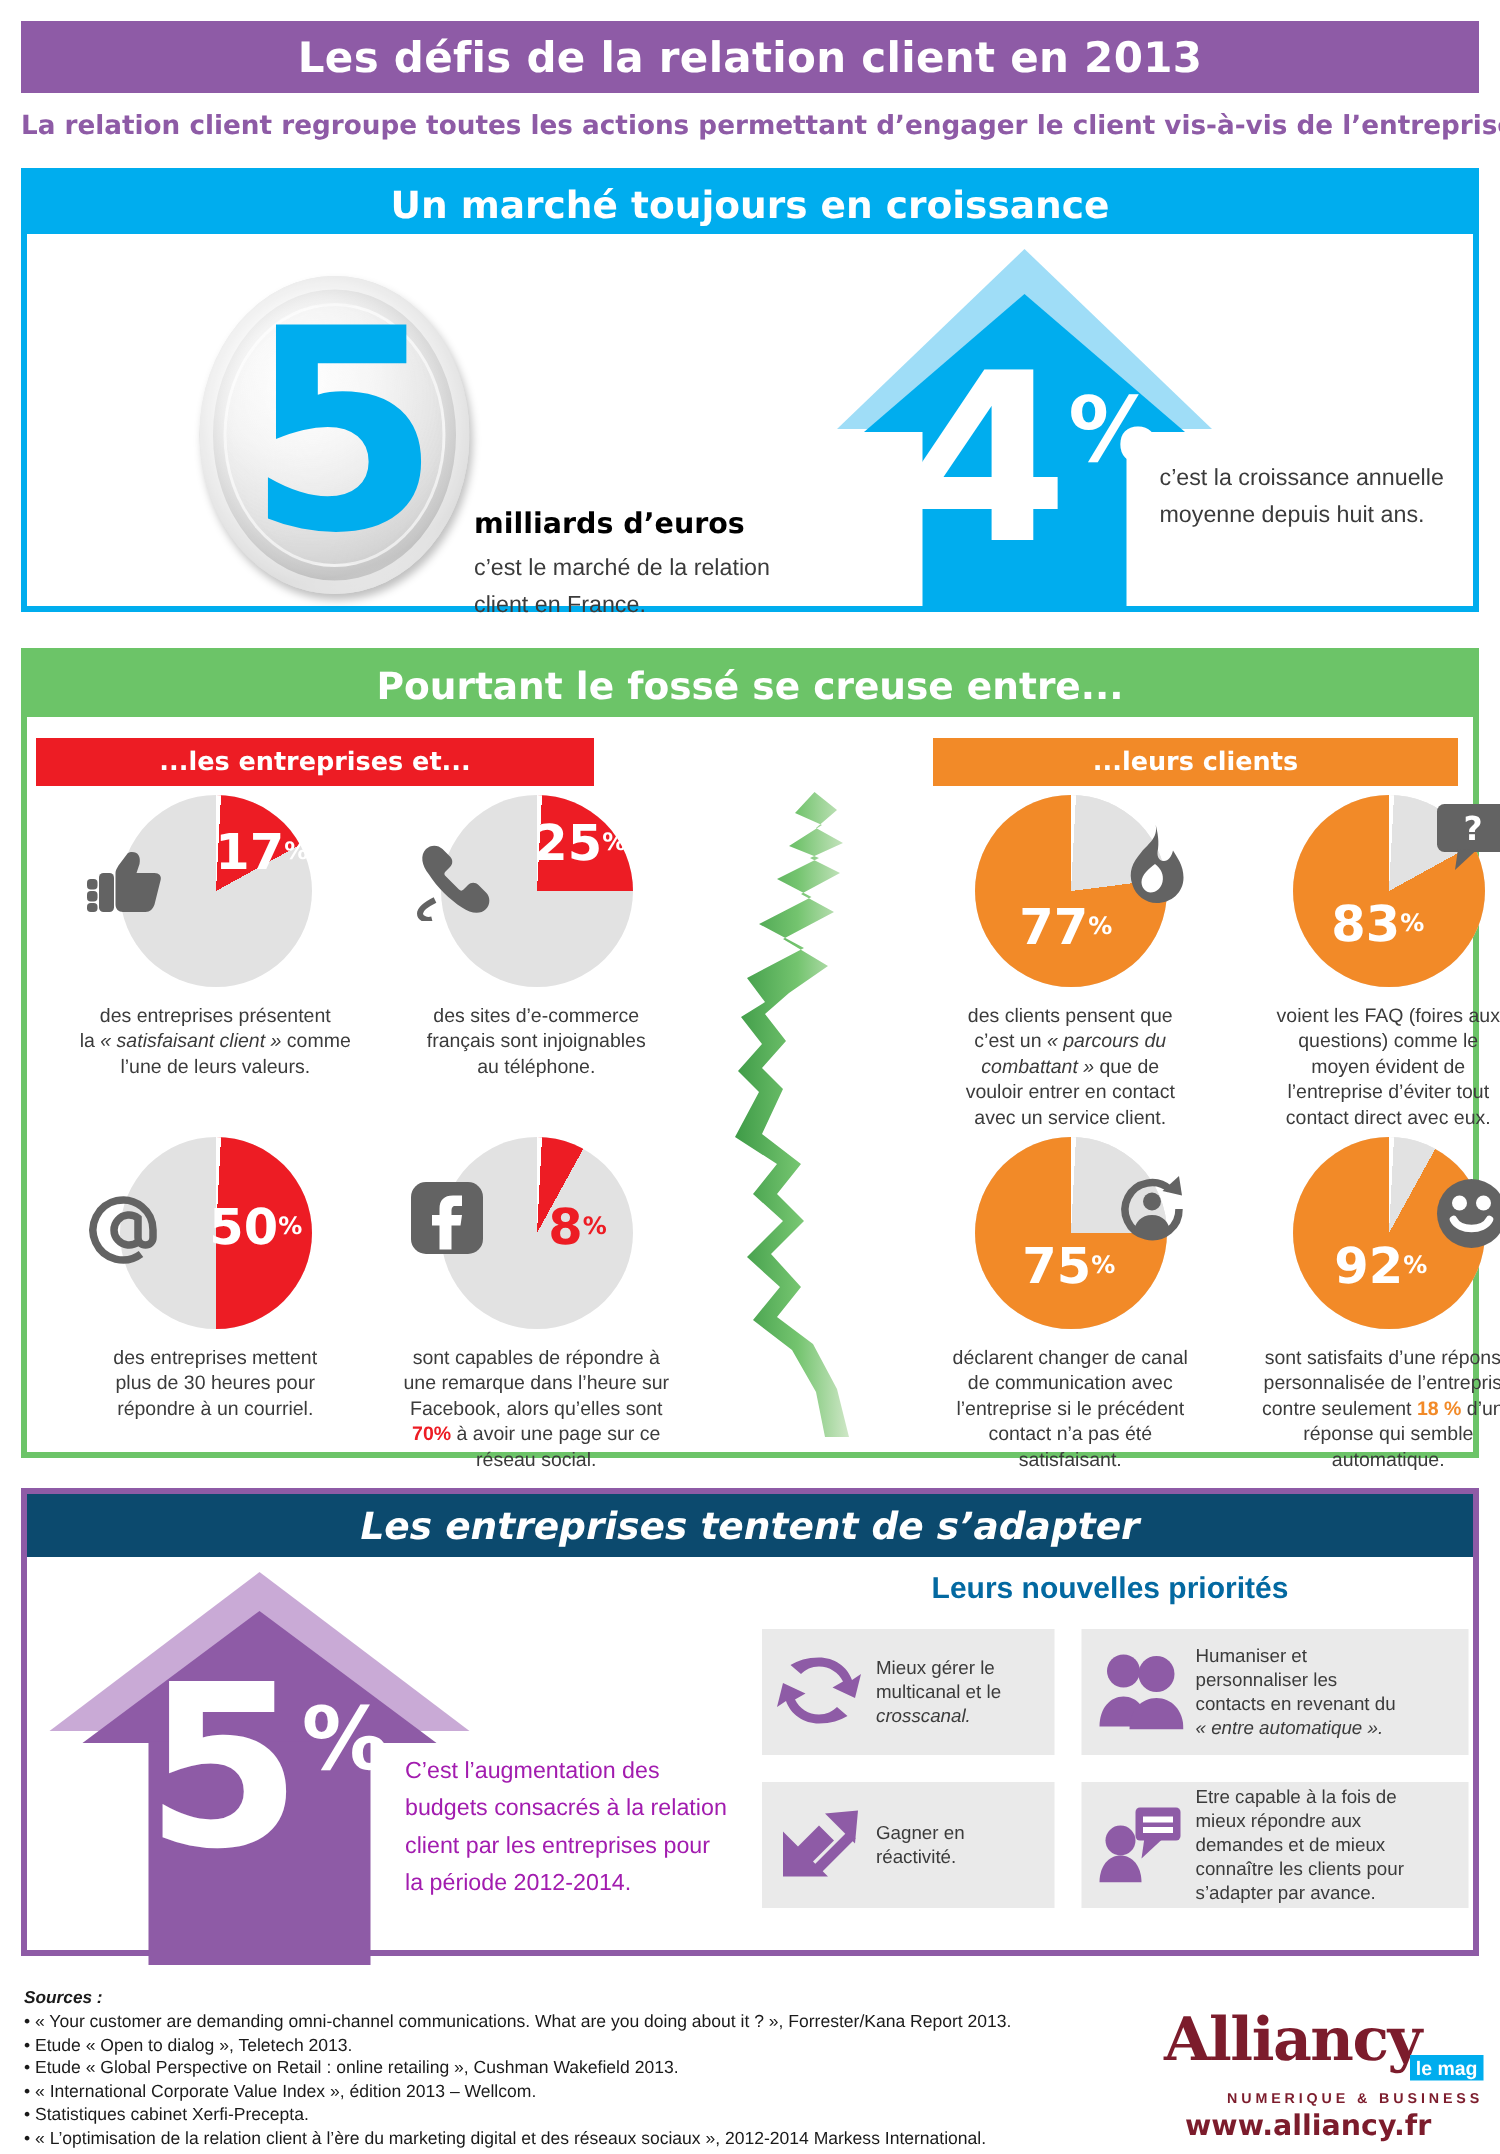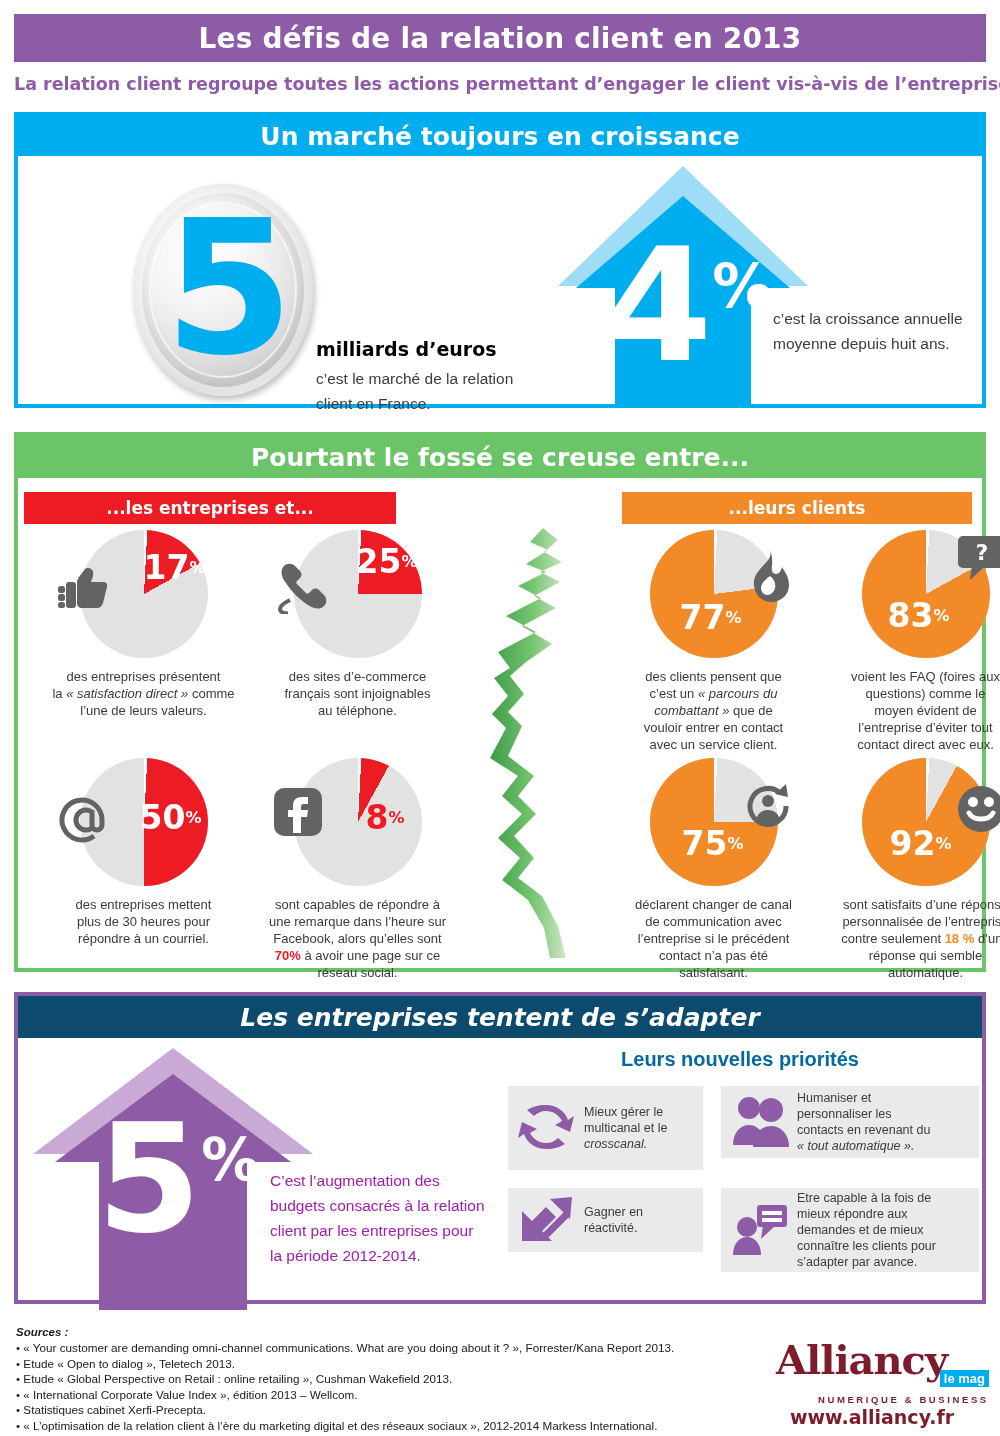--- a/index.html
+++ b/index.html
@@ -130,22 +130,22 @@
   .purple-num sup{ font-size:58px; vertical-align:super; line-height:0;}
   .budget-txt{ position:absolute; left:252px; top:130px; width:215px; font-size:15.5px; line-height:25px; color:#a21caf;}
 
   .prio-title{ position:absolute; left:482px; top:10px; width:480px; text-align:center;
                color:#0369a1; font-weight:bold; font-size:20px; font-family:Liberation Sans, sans-serif;}
   .prio{ position:absolute; background:#EAEAEA; display:flex; align-items:center; padding:8px 10px;}
   .prio .pico{ flex:0 0 60px; height:54px; position:relative; color:#8E5BA6; }
   .prio .ptxt{ font-size:12.5px; line-height:16px; color:#3b3b3b; padding-left:6px;}
   .prio .ptxt i{ font-style:italic;}
   #prio0{ left:490px; top:48px; width:195px; height:84px;}
-  #prio1{ left:703px; top:48px; width:258px; height:72px;}
-  #prio2{ left:490px; top:150px; width:195px; height:64px;}
+  #prio1{ left:703px; top:48px; width:258px; height:84px;}
+  #prio2{ left:490px; top:150px; width:195px; height:84px;}
   #prio3{ left:703px; top:150px; width:258px; height:84px;}
 
   
   .sources{ position:absolute; left:16px; top:1326px; width:760px; }
   .sources .h{ font-size:11.5px; font-weight:bold; font-style:italic; color:#1a1a1a; margin-bottom:2px;}
   .sources .li{ font-size:11.7px; line-height:15.6px; color:#1a1a1a;}
 
   .logo{ position:absolute; left:776px; top:1336px; width:215px; height:92px; }
   .logo .name{ color:#7C1C2C; font-size:40px; font-weight:bold; font-family:"DejaVu Serif", serif; letter-spacing:-1px;}
   .logo .mag{ position:absolute; right:2px; top:34px; background:#00ADEE; color:#fff; font-size:13px; font-weight:bold; padding:1px 4px;}
@@ -222,21 +222,21 @@
             <path fill="#636363" d="M30 2c4 0 6 3 5 8l-2 6h12c3 0 5 2 4 5l-4 16c-1 3-3 5-6 5H24c-3 0-5-2-5-5V16c0-2 1-3 2-5l6-8c1-1 2-1 3-1z"></path>
             <rect x="8" y="16" width="10" height="26" rx="3" fill="#636363"></rect>
             <rect x="0" y="20" width="7" height="7" rx="2.5" fill="#636363"></rect>
             <rect x="0" y="28" width="7" height="7" rx="2.5" fill="#636363"></rect>
             <rect x="0" y="36" width="7" height="6" rx="2.5" fill="#636363"></rect>
           </svg>
           <div class="pct" style="left:64px; top:18px;">
             <span class="n">17</span><span class="s">%</span>
           </div>
         </div>
-        <div class="cap">des entreprises présentent<br>la <i>« satisfaction direct »</i> comme<br>l’une de leurs valeurs.</div>
+        <div class="cap">des entreprises présentent<br>la <i>« satisfaisant client »</i> comme<br>l’une de leurs valeurs.</div>
       </div>
 
       <div class="cell" id="c1" style="left:232px; top:52px;">
         <div class="pie-wrap">
           <div class="pie">
             <div class="slice" style="background:conic-gradient(#ED1C24 0deg 90deg, transparent 90deg);"></div>
             <div class="gap"></div>
           </div>
           <svg class="ico" style="left:-20px; top:30px;" width="54" height="54" viewBox="0 0 54 54">
             <path fill="#636363" d="M10 6c3-3 8-3 11 0l5 5c2 2 2 5 0 7l-3 3c-1 1-1 2 0 3l9 9c1 1 2 1 3 0l3-3c2-2 5-2 7 0l5 5c3 3 3 8 0 11-4 4-10 3-16-1-8-5-17-14-22-22C7 17 6 10 10 6z"></path>
@@ -388,21 +388,21 @@
 
       <div class="prio" id="prio1">
         <div class="pico">
           <svg width="58" height="52" viewBox="0 0 58 52">
             <circle cx="18" cy="13" r="11" fill="#8E5BA6"></circle>
             <path fill="#8E5BA6" d="M2 50c0-12 7-20 16-20s16 8 16 20z"></path>
             <circle cx="40" cy="15" r="12" fill="#8E5BA6"></circle>
             <path fill="#8E5BA6" d="M22 52c0-13 8-21 18-21s18 8 18 21z"></path>
           </svg>
         </div>
-        <div class="ptxt">Humaniser et<br>personnaliser les<br>contacts en revenant du<br><i>« tout automatique ».</i></div>
+        <div class="ptxt">Humaniser et<br>personnaliser les<br>contacts en revenant du<br><i>« entre automatique ».</i></div>
       </div>
 
       <div class="prio" id="prio2">
         <div class="pico">
           <svg width="56" height="52" viewBox="0 0 56 52">
             <path fill="#8E5BA6" d="M4 18 L4 48 L34 48 L24 38 L38 24 L28 14 L14 28 Z"></path>
             <path fill="none" stroke="#8E5BA6" stroke-width="7" d="M26 44 L50 20"></path>
             <path fill="#8E5BA6" d="M54 4 L52 26 L32 6 Z"></path>
           </svg>
         </div>

